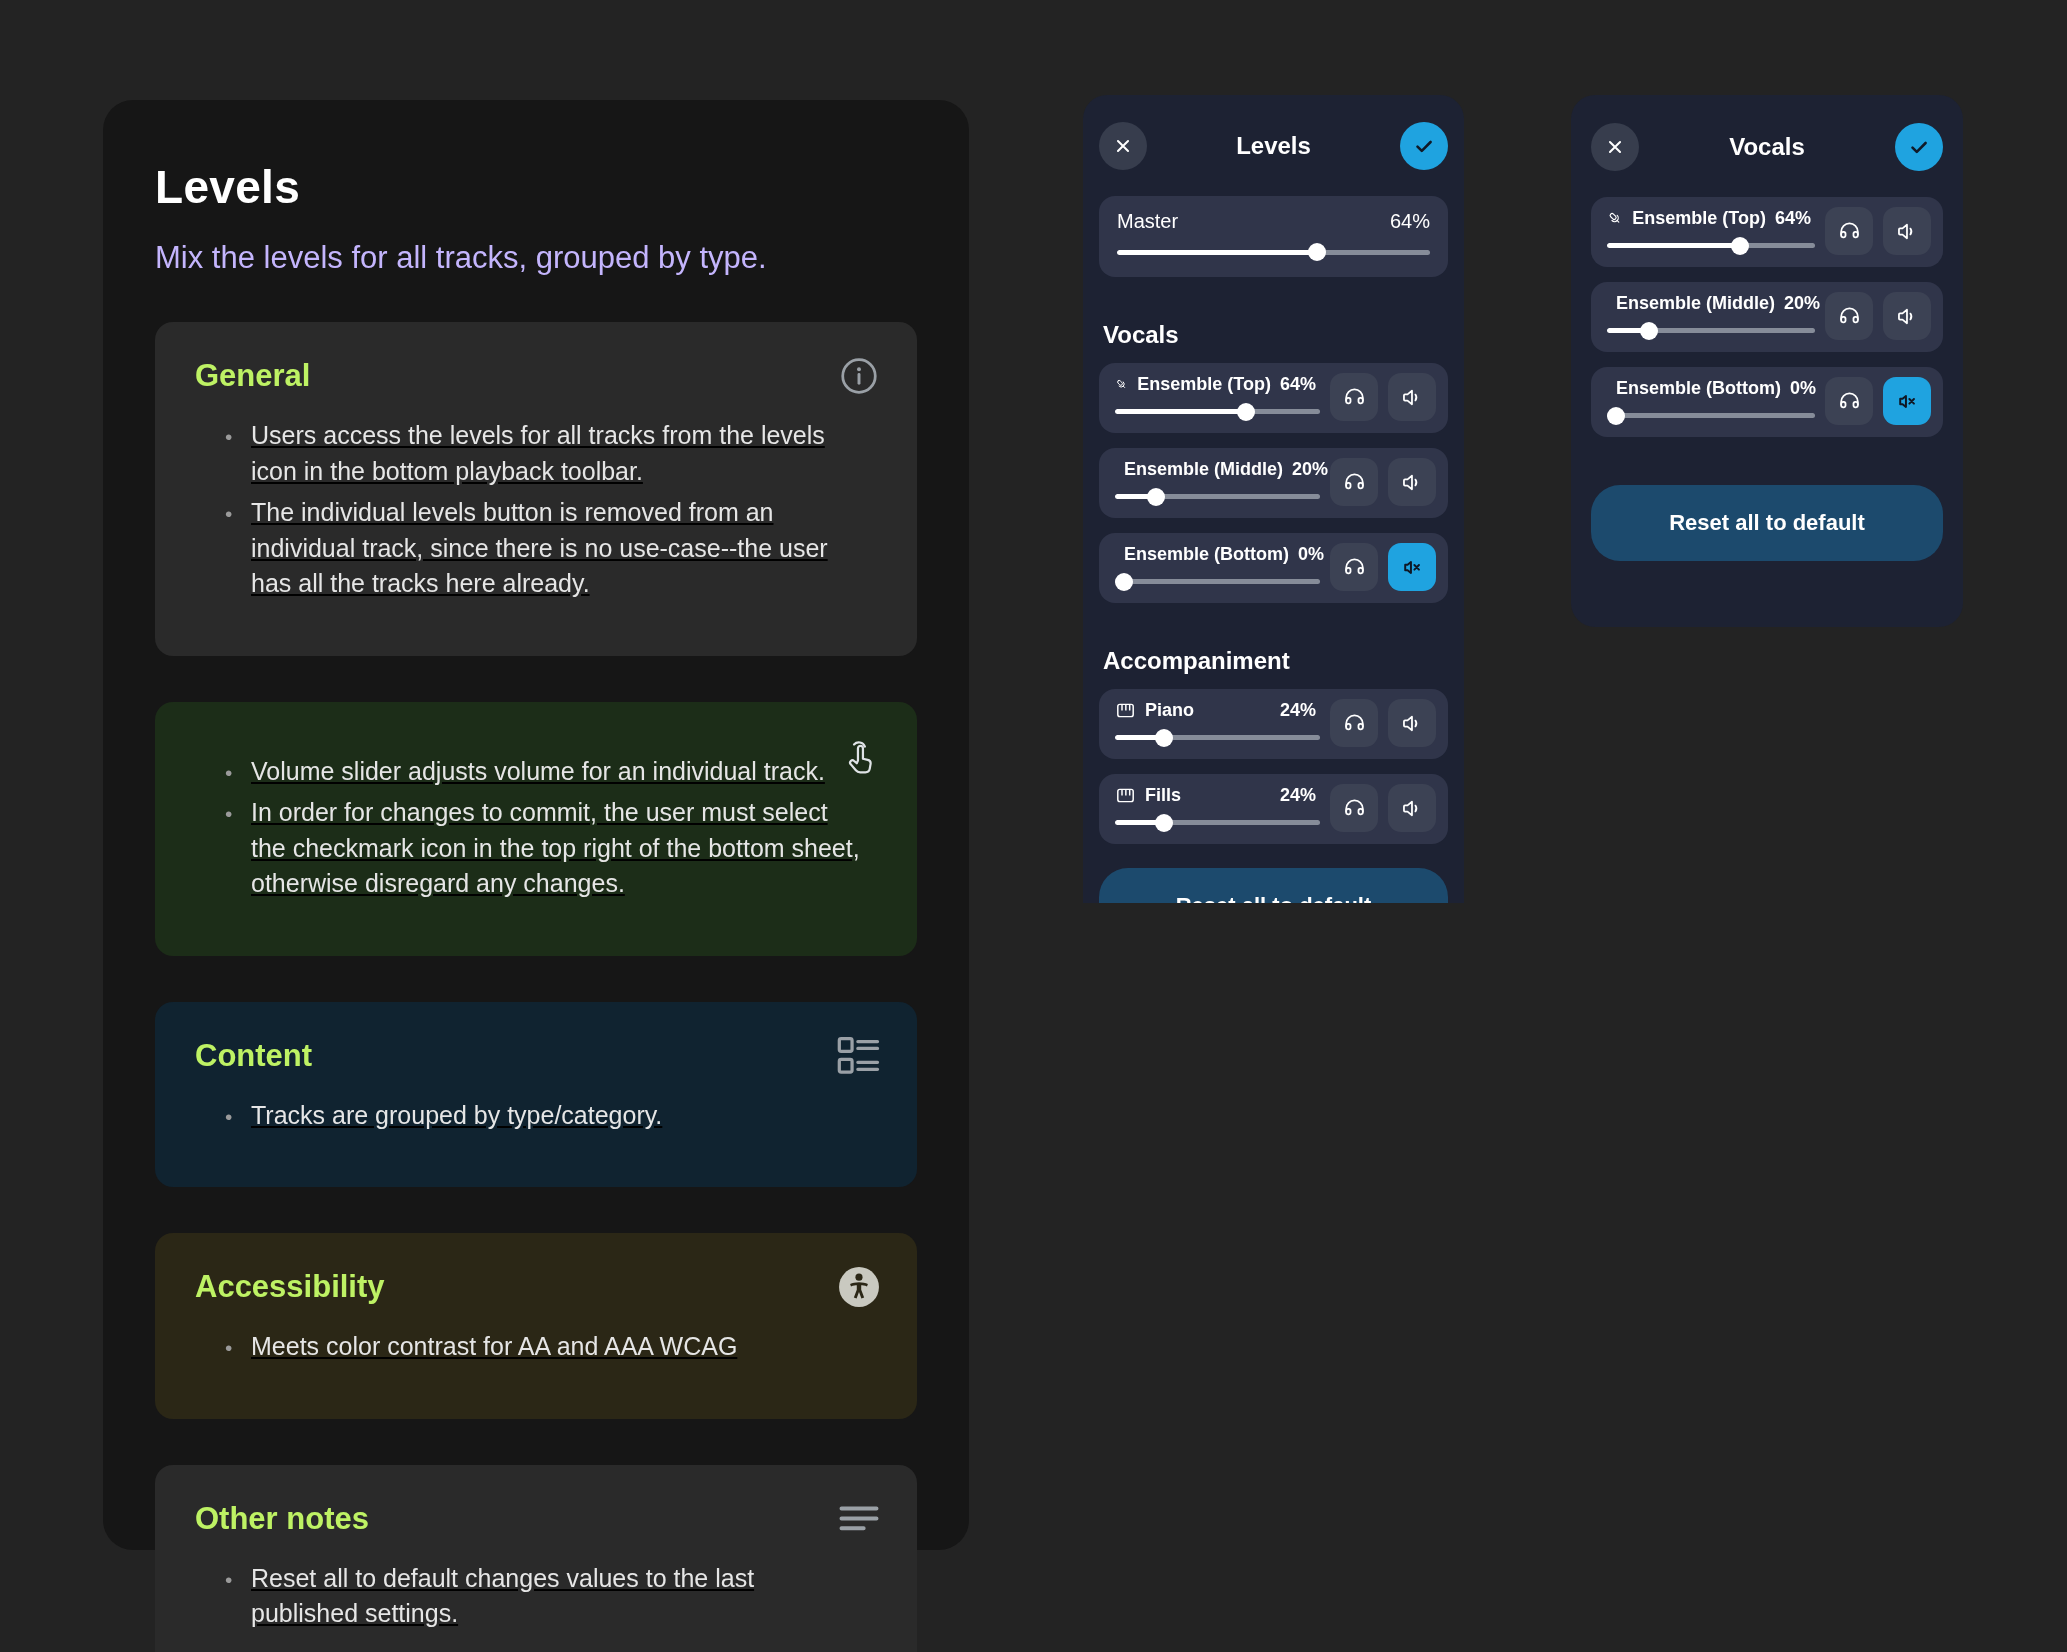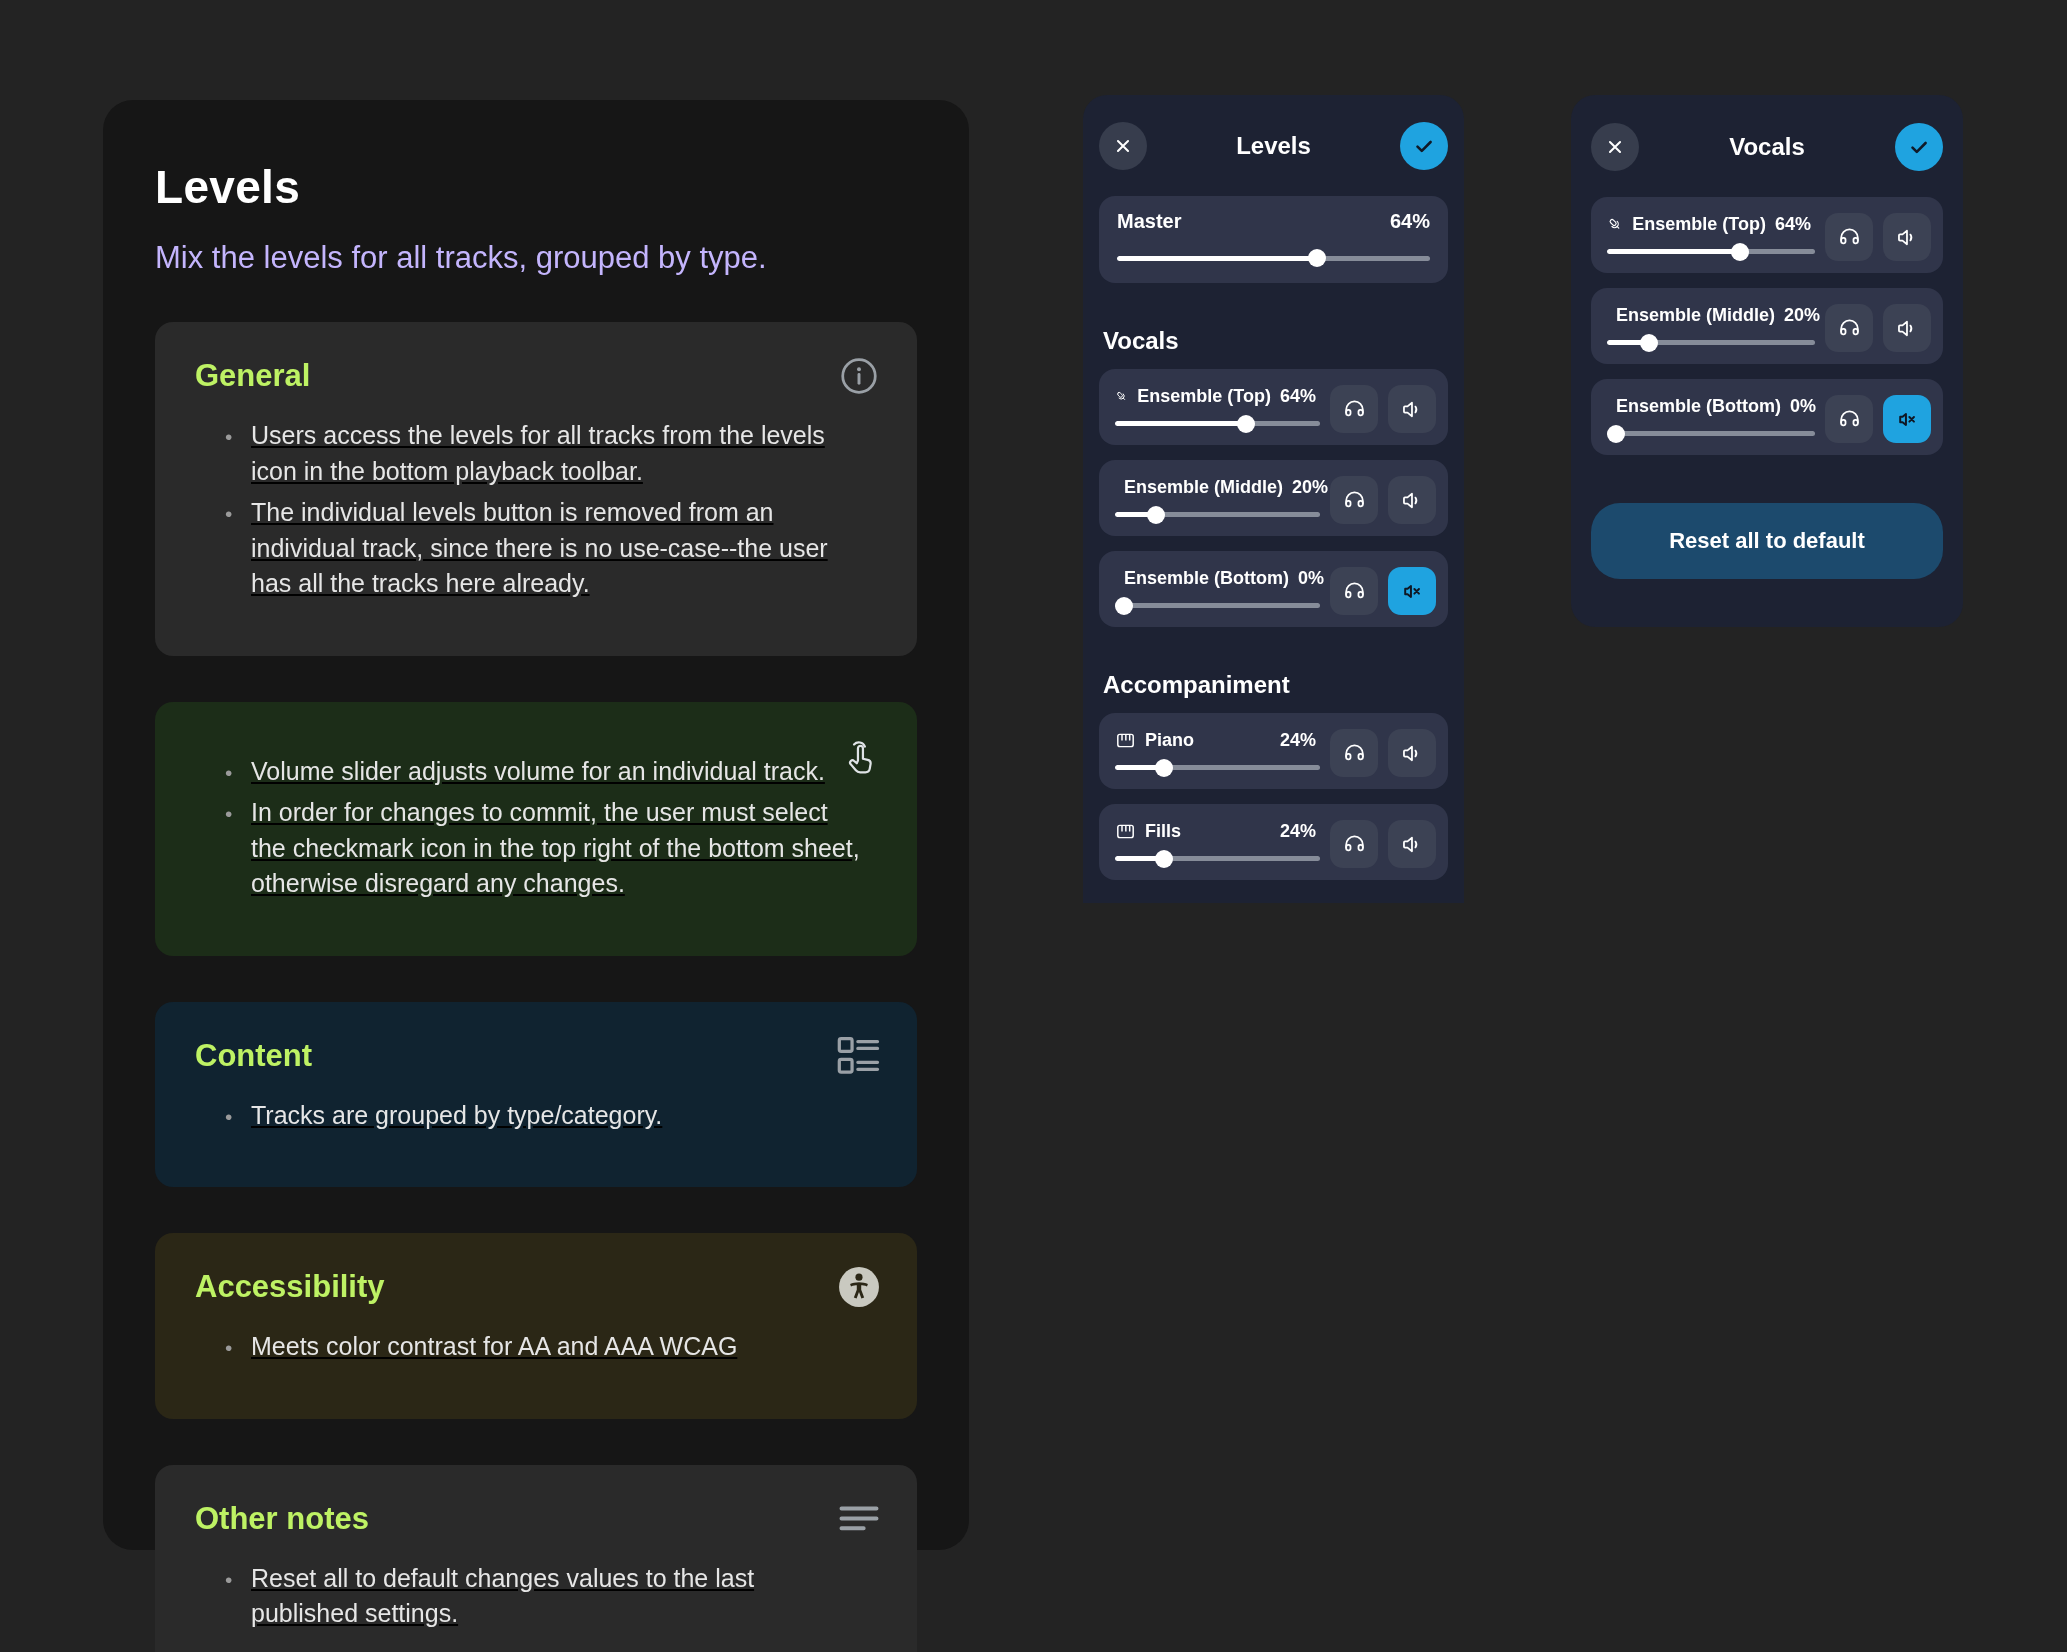--- a/index.html
+++ b/index.html
@@ -31,23 +31,23 @@
   #levels-sheet{left:1083px;top:95px;width:381px;height:808px;overflow:hidden;
     border-radius:24px 24px 0 0;padding:27px 16px 0;}
   #vocals-sheet{left:1571px;top:95px;width:392px;height:532px;
     border-radius:24px;padding:28px 20px 0;}
   .sheet-header{display:flex;align-items:center;justify-content:space-between;margin-bottom:26px;}
   .circle-btn{width:48px;height:48px;border-radius:50%;display:flex;align-items:center;justify-content:center;flex:0 0 auto;}
   .close-btn{background:#373d4d;}
   .confirm-btn{background:#1fa3e0;}
   .sheet-title{font-size:24px;font-weight:700;flex:1;text-align:center;}
   .master-card{background:#30354a;border-radius:16px;padding:14px 18px 16px;}
-  .master-row1{display:flex;justify-content:space-between;font-size:20px;font-weight:700;margin-bottom:16px;}
+  .master-row1{display:flex;justify-content:space-between;font-size:20px;font-weight:400;margin-bottom:10px;}
   .group-title{font-size:24px;font-weight:700;margin:44px 4px 14px;}
-  .track-card{background:#30354a;border-radius:16px;padding:16px 12px 12px 16px;
+  .track-card{background:#30354a;border-radius:16px;padding:10px 12px 12px 16px;
     display:flex;align-items:center;gap:10px;margin-bottom:15px;}
   .track-left{flex:1;min-width:0;}
   .track-info{display:flex;align-items:center;gap:9px;font-size:18px;font-weight:600;margin-bottom:8px;}
   .track-name{flex:1;white-space:nowrap;}
   .track-pct{margin-right:4px;}
   .track-btn{width:48px;height:48px;border-radius:13px;background:#3c4254;
     display:flex;align-items:center;justify-content:center;flex:0 0 auto;}
   .track-btn.muted{background:#1fa3e0;}
   .slider{position:relative;height:18px;display:flex;align-items:center;}
   .slider .track{width:100%;height:5px;border-radius:3px;background:#868c99;position:relative;overflow:hidden;}

